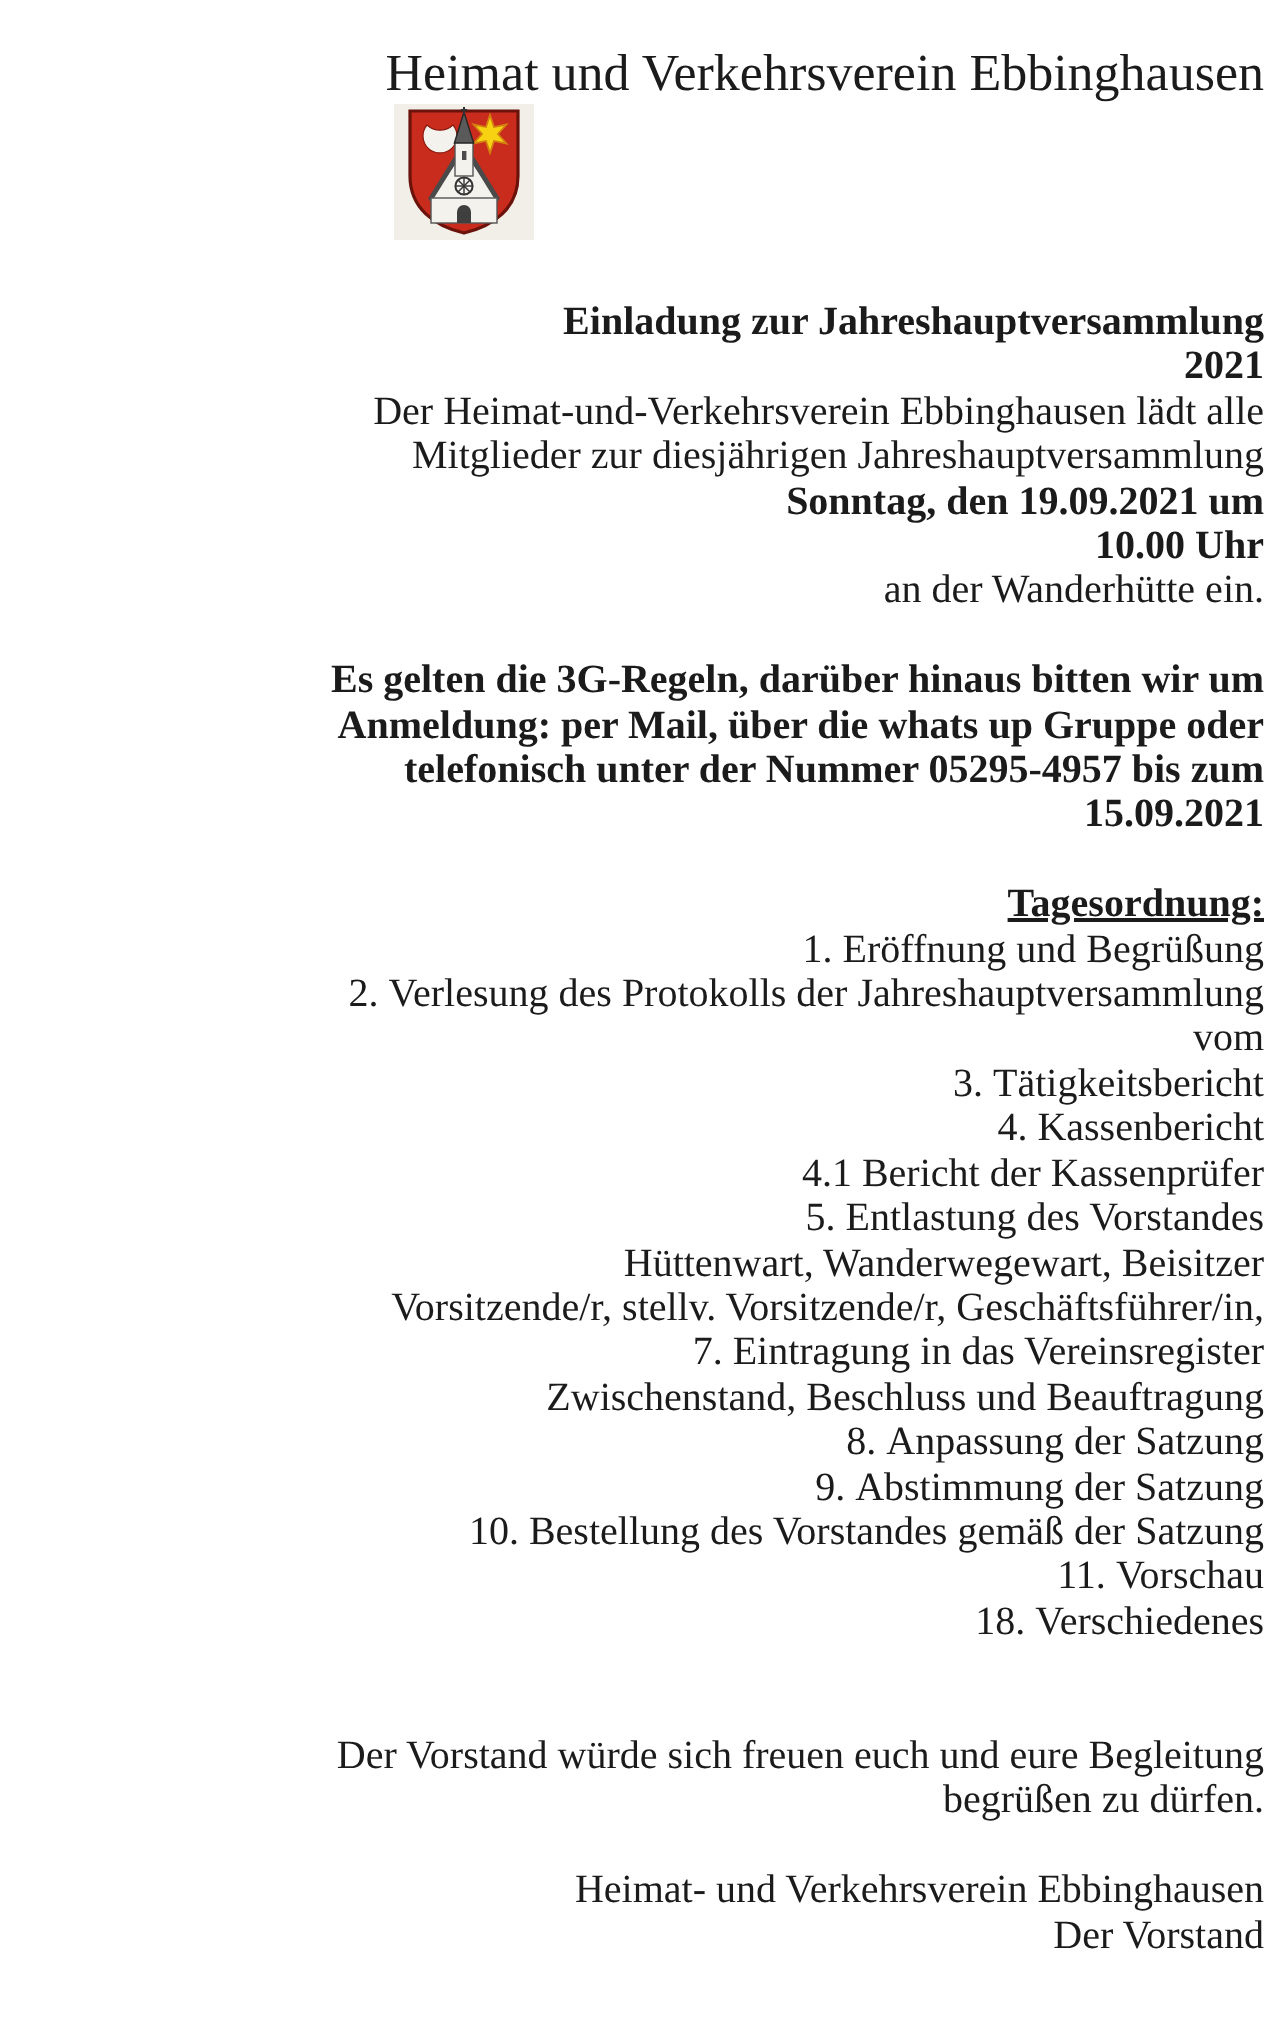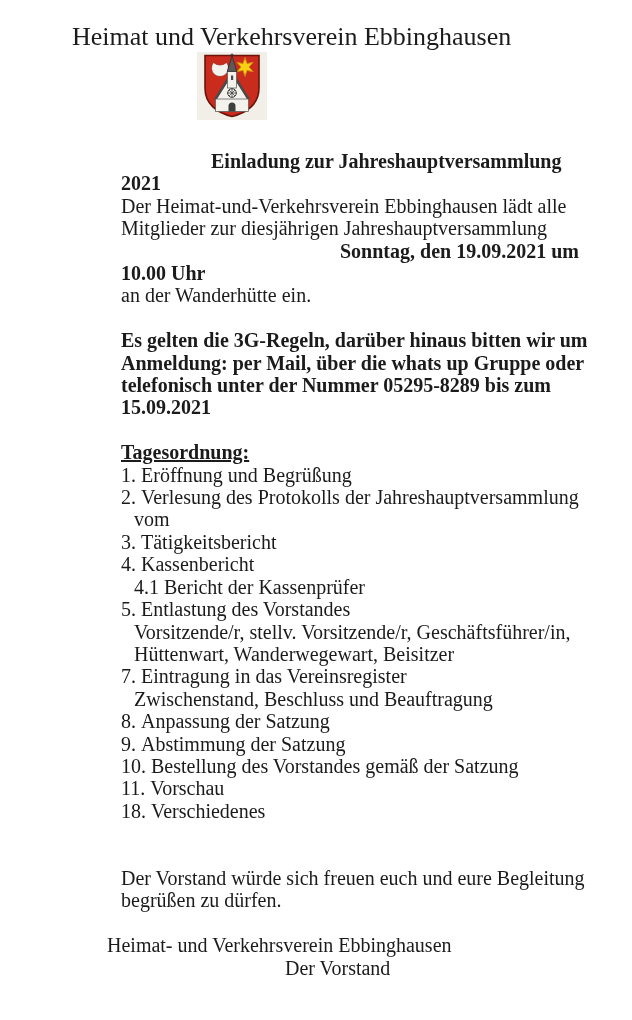--- a/index.html
+++ b/index.html
@@ -3,20 +3,21 @@
 <meta charset="utf-8">
 <style>
   html,body { margin:0; padding:0; background:#ffffff; }
   .page {
     position:relative;
     width:632px; height:1020px;
     background:#ffffff;
     overflow:hidden;
     font-family:"Liberation Serif", serif;
     color:#1b1b1b;
+    text-align:right;
   }
   .title {
     margin:22px 0 0 72px;
     font-size:26px;
     line-height:30px;
     white-space:nowrap;
   }
   .emblem-box {
     margin:0 0 0 197px;
     width:70px; height:68px;
@@ -91,36 +92,36 @@
     <div class="line">Der Heimat-und-Verkehrsverein Ebbinghausen lädt alle</div>
     <div class="line">Mitglieder zur diesjährigen Jahreshauptversammlung</div>
     <div class="line b ind-date">Sonntag, den 19.09.2021 um</div>
     <div class="line b">10.00 Uhr</div>
     <div class="line">an der Wanderhütte ein.</div>
 
     <div class="gap"></div>
 
     <div class="line b">Es gelten die 3G-Regeln, darüber hinaus bitten wir um</div>
     <div class="line b">Anmeldung: per Mail, über die whats up Gruppe oder</div>
-    <div class="line b">telefonisch unter der Nummer 05295-8289 bis zum</div>
+    <div class="line b">telefonisch unter der Nummer 05295-4957 bis zum</div>
     <div class="line b">15.09.2021</div>
 
     <div class="gap"></div>
 
     <div class="line"><span class="b u">Tagesordnung:</span></div>
 
     <div class="line li"><span class="num">1.</span><span>Eröffnung und Begrüßung</span></div>
     <div class="line li"><span class="num">2.</span><span>Verlesung des Protokolls der Jahreshauptversammlung</span></div>
     <div class="line cont">vom</div>
     <div class="line li"><span class="num">3.</span><span>Tätigkeitsbericht</span></div>
     <div class="line li"><span class="num">4.</span><span>Kassenbericht</span></div>
     <div class="line cont">4.1 Bericht der Kassenprüfer</div>
     <div class="line li"><span class="num">5.</span><span>Entlastung des Vorstandes</span></div>
+    <div class="line cont">Hüttenwart, Wanderwegewart, Beisitzer</div>
     <div class="line cont">Vorsitzende/r, stellv. Vorsitzende/r, Geschäftsführer/in,</div>
-    <div class="line cont">Hüttenwart, Wanderwegewart, Beisitzer</div>
     <div class="line li"><span class="num">7.</span><span>Eintragung in das Vereinsregister</span></div>
     <div class="line cont">Zwischenstand, Beschluss und Beauftragung</div>
     <div class="line li"><span class="num">8.</span><span>Anpassung der Satzung</span></div>
     <div class="line li"><span class="num">9.</span><span>Abstimmung der Satzung</span></div>
     <div class="line li"><span class="num">10.</span><span>Bestellung des Vorstandes gemäß der Satzung</span></div>
     <div class="line li"><span class="num">11.</span><span>Vorschau</span></div>
     <div class="line li"><span class="num">18.</span><span>Verschiedenes</span></div>
 
     <div class="gap"></div>
     <div class="gap"></div>

